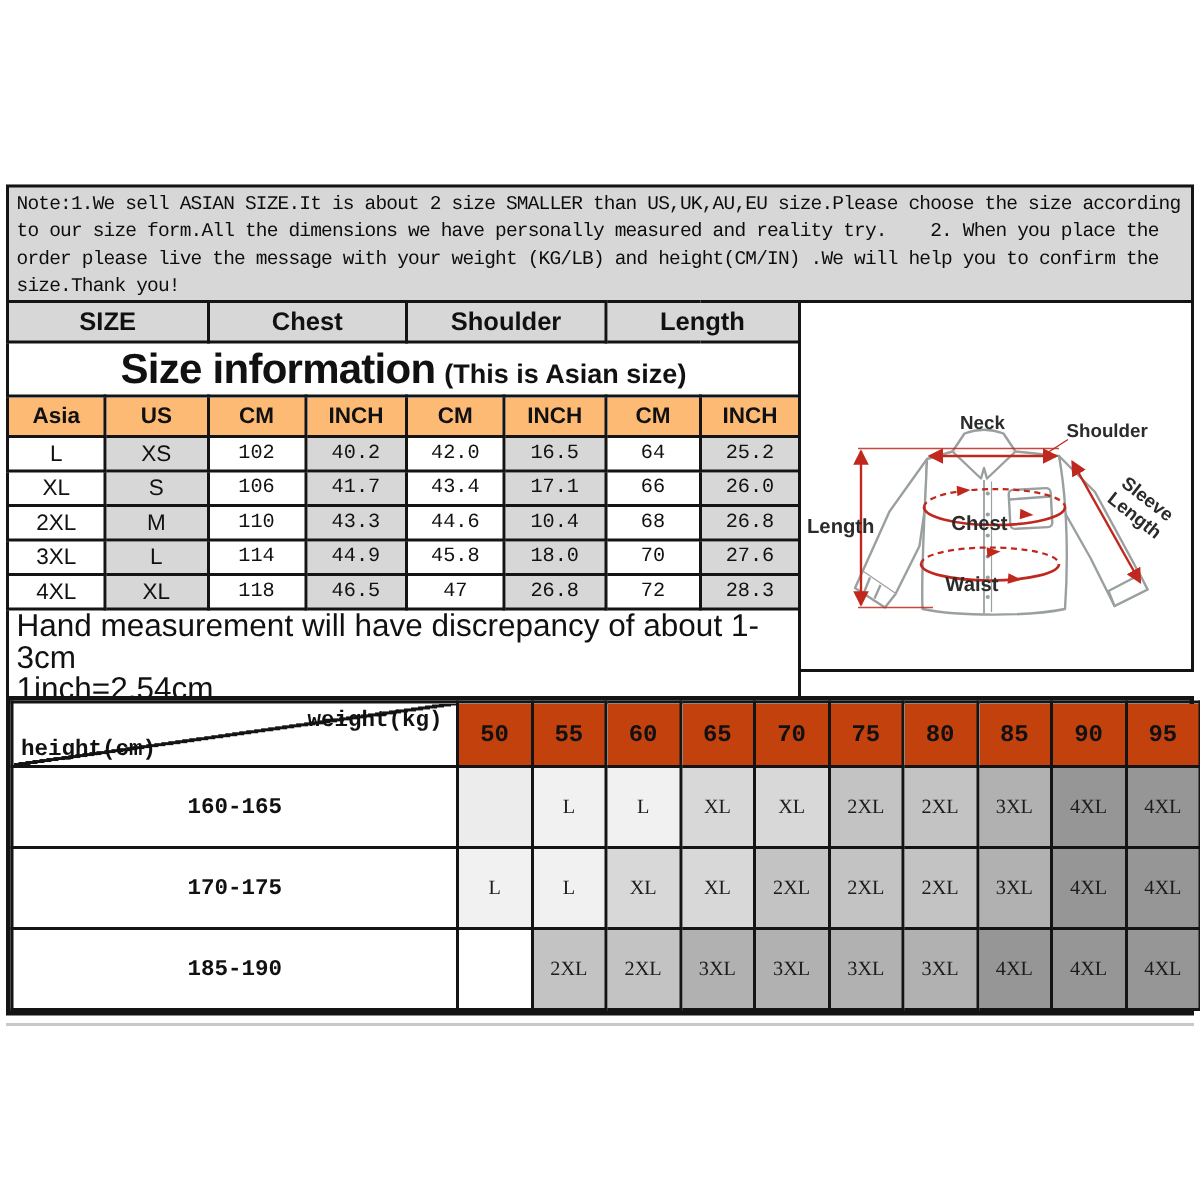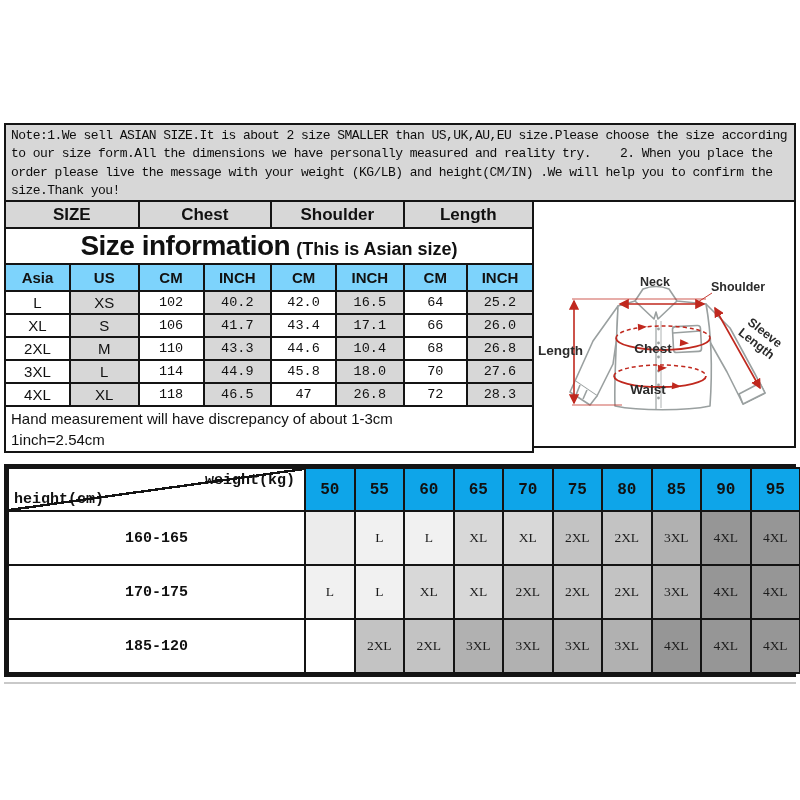--- a/index.html
+++ b/index.html
@@ -14,47 +14,47 @@
 
   
   #size-area{position:absolute;left:4px;top:200px;width:530px;height:248px;box-sizing:border-box;
     background:#fff;}
   #size-table{width:100%;height:100%;border-collapse:collapse;table-layout:fixed;}
   #size-table td,#size-table th{border:2px solid #141414;text-align:center;padding:0;overflow:hidden;}
   #size-table .title-cell{height:34px;background:#fff;}
   .title-main{font-size:28px;font-weight:bold;letter-spacing:-0.5px;}
   .title-sub{font-size:18px;font-weight:bold;margin-left:6px;}
   #size-table th.group{height:25px;background:#d7d7d7;font-size:17px;font-weight:bold;}
-  #size-table th.sub{height:25px;background:#7dd3fc;font-size:15px;font-weight:bold;}
+  #size-table th.sub{height:25px;background:#fdba74;font-size:15px;font-weight:bold;}
   #size-table td.sz{font-size:15px;font-family:"Liberation Sans",sans-serif;height:21px;}
   #size-table td.num{font-size:13.5px;font-family:"Liberation Mono",monospace;height:21px;}
   #size-table td.shade{background:#d7d7d7;}
   #size-table td.foot-cell{height:44px;text-align:left;vertical-align:middle;background:#fff;}
-  .footnote{font-size:15px;line-height:21px;padding-left:5px;font-family:"Liberation Sans",sans-serif;}
+  .footnote{font-size:21px;line-height:21px;padding-left:5px;font-family:"Liberation Sans",sans-serif;}
 
   
   #diagram-area{position:absolute;left:532px;top:200px;width:264px;height:248px;box-sizing:border-box;
     border:2px solid #141414;background:#fff;}
   #diagram-area svg{display:block;}
   .diag-label{font-family:"Liberation Sans",sans-serif;font-weight:bold;font-size:12.5px;fill:#2b2b2b;}
 
   
   #matrix-area{position:absolute;left:4px;top:464px;width:792px;height:213px;box-sizing:border-box;
     border:3px solid #141414;background:#fff;}
   #matrix-table{width:100%;height:100%;border-collapse:collapse;table-layout:fixed;}
   #matrix-table th,#matrix-table td{border:2px solid #141414;text-align:center;padding:0;overflow:hidden;}
   #matrix-table th.corner{position:relative;background:
       linear-gradient(to bottom right,transparent 0,transparent calc(50% - 1.2px),
       #141414 calc(50% - 1.2px),#141414 calc(50% + 1.2px),transparent calc(50% + 1.2px));
       height:41px;}
   .corner-top{position:absolute;right:9px;top:3px;font-family:"Liberation Mono",monospace;
       font-weight:bold;font-size:15px;}
   .corner-bottom{position:absolute;left:5px;bottom:2px;font-family:"Liberation Mono",monospace;
       font-weight:bold;font-size:15px;}
-  #matrix-table th.wcol{font-family:"Liberation Mono",monospace;font-weight:bold;font-size:16px;background:#0ea5e9;}
+  #matrix-table th.wcol{font-family:"Liberation Mono",monospace;font-weight:bold;font-size:16px;background:#c2410c;}
   #matrix-table th.hrow{font-family:"Liberation Mono",monospace;font-weight:bold;font-size:15px;background:#fff;height:22px;}
   #matrix-table td.mcell{font-family:"Liberation Serif",serif;font-size:13.5px;color:#1c1c1c;}
 
   #bottom-hairline{position:absolute;left:4px;top:682px;width:792px;height:2px;background:#c9c9c9;}
 </style>
 </head>
 <body>
 
 <div id="page">
 
@@ -288,21 +288,21 @@
             <td class="mcell" style="background: rgb(216, 216, 216);">XL</td>
             <td class="mcell" style="background: rgb(216, 216, 216);">XL</td>
             <td class="mcell" style="background: rgb(195, 195, 195);">2XL</td>
             <td class="mcell" style="background: rgb(195, 195, 195);">2XL</td>
             <td class="mcell" style="background: rgb(195, 195, 195);">2XL</td>
             <td class="mcell" style="background: rgb(177, 177, 177);">3XL</td>
             <td class="mcell" style="background: rgb(150, 150, 150);">4XL</td>
             <td class="mcell" style="background: rgb(150, 150, 150);">4XL</td>
           </tr>
           <tr>
-            <th class="hrow">185-120</th>
+            <th class="hrow">185-190</th>
             <td class="mcell" style="background: rgb(255, 255, 255);"></td>
             <td class="mcell" style="background: rgb(195, 195, 195);">2XL</td>
             <td class="mcell" style="background: rgb(195, 195, 195);">2XL</td>
             <td class="mcell" style="background: rgb(177, 177, 177);">3XL</td>
             <td class="mcell" style="background: rgb(177, 177, 177);">3XL</td>
             <td class="mcell" style="background: rgb(177, 177, 177);">3XL</td>
             <td class="mcell" style="background: rgb(177, 177, 177);">3XL</td>
             <td class="mcell" style="background: rgb(150, 150, 150);">4XL</td>
             <td class="mcell" style="background: rgb(150, 150, 150);">4XL</td>
             <td class="mcell" style="background: rgb(150, 150, 150);">4XL</td>

